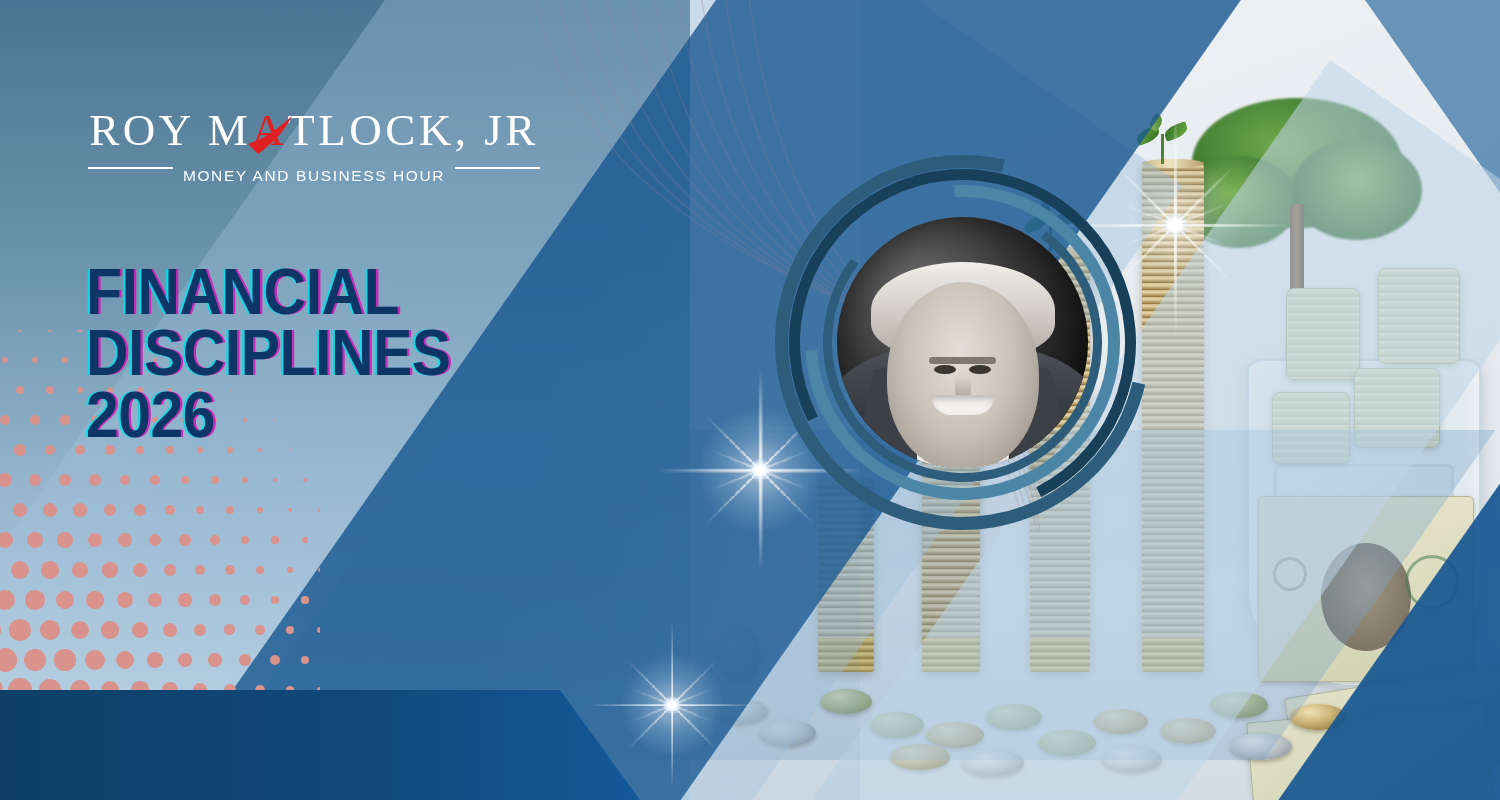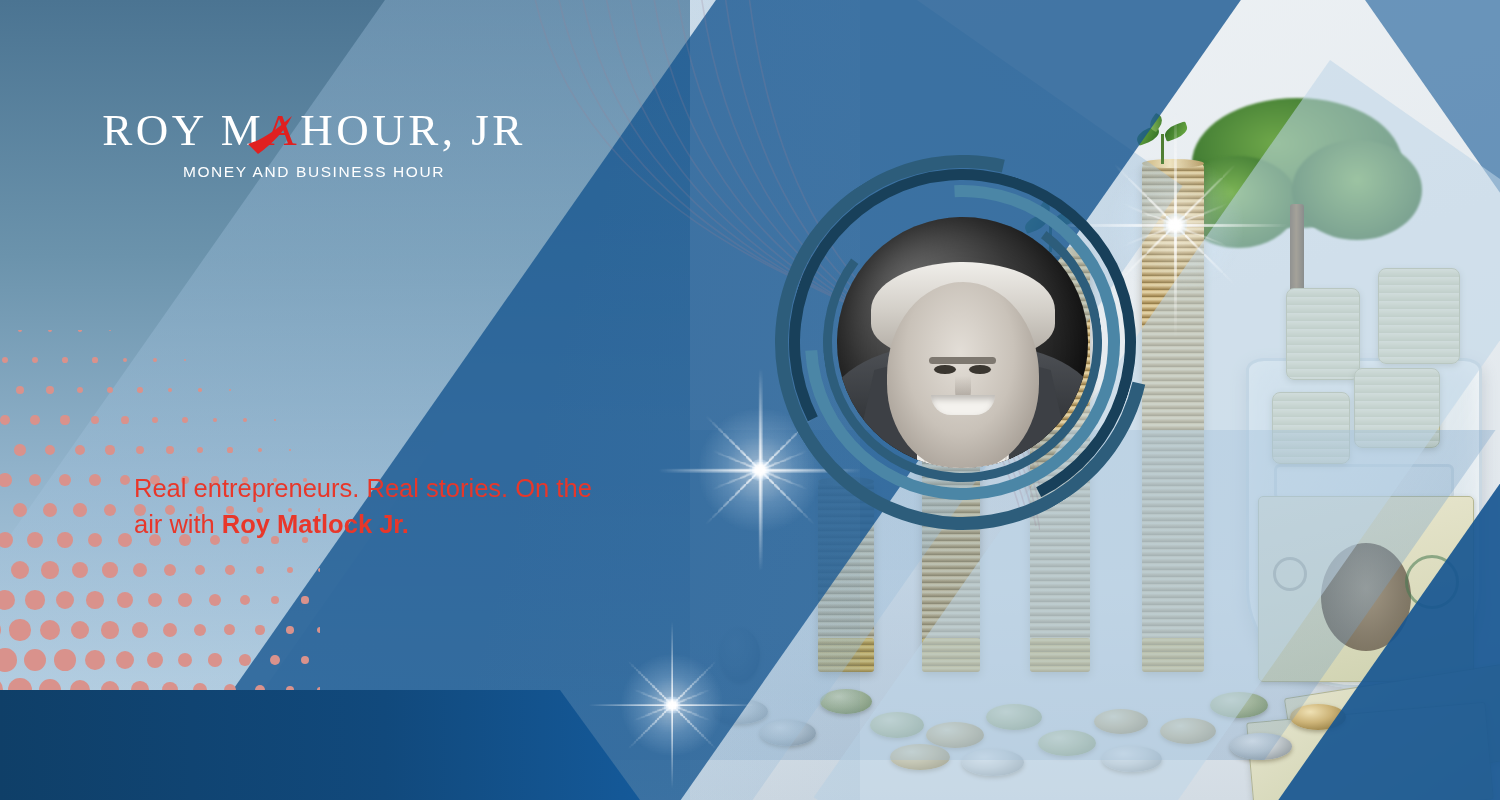--- a/index.html
+++ b/index.html
@@ -166,21 +166,21 @@
   .lapel{position:absolute;bottom:-4%;width:70px;height:120px;background:#3d4045;}
   .lapel.l{left:50%;margin-left:-112px;clip-path:polygon(100% 0,100% 100%,0 100%,34% 10%);}
   .lapel.r{left:50%;margin-left:42px;clip-path:polygon(0 0,66% 10%,100% 100%,0 100%);}
 
   
   .logo{position:absolute;left:88px;top:108px;width:452px;}
   .logo-name{font-family:"Liberation Serif", serif;color:#ffffff;font-size:45px;letter-spacing:3.5px;
     text-align:center;line-height:1;white-space:nowrap;position:relative;}
   .logo-name .accent{color:#e02020;position:relative;display:inline-block;}
   .logo-swoosh{position:absolute;left:158px;top:6px;width:48px;height:42px;pointer-events:none;}
-  .logo-sub{display:flex;align-items:center;gap:10px;flex-direction:column;}
+  .logo-sub{display:flex;gap:10px;margin-top:14px;}
   .logo-sub .rule{flex:1;height:2px;background:#ffffff;}
   .logo-sub .txt{color:#ffffff;font-size:15.5px;letter-spacing:1.6px;white-space:nowrap;}
 
   
   .headline{position:absolute;left:86px;top:262px;width:720px;}
   .headline div{font-weight:bold;font-size:64px;line-height:.96;letter-spacing:-0.5px;
     color:#0d3566;transform:scaleX(.92);transform-origin:left center;
     text-shadow:-2.5px 0 0 rgba(0,225,235,.85), 2.5px 0 0 rgba(226,0,180,.75);}
 
   
@@ -484,30 +484,33 @@
           <div class="brow r"></div>
         <div class="eye l"></div>
           <div class="eye r"></div>
         <div class="nose"></div>
         <div class="mouth"></div>
       </div>
     </div>
   </div>
 
   <div class="logo">
-    <div class="logo-name"><span>ROY M</span><span class="accent">A</span><span>HOUR, JR</span>
+    <div class="logo-name"><span>ROY M</span><span class="accent">A</span><span>TLOCK, JR</span>
       <svg class="logo-swoosh" viewBox="0 0 48 42">
         <path d="M2,30 C16,26 30,16 46,2 C38,18 26,30 12,40 Z" fill="#e02020"></path>
       </svg>
     </div>
     <div class="logo-sub">
       <span class="rule"></span>
       <span class="txt">MONEY AND BUSINESS HOUR</span>
       <span class="rule"></span>
     </div>
   </div>
 
-
-  <div class="tagline"><span>Real entrepreneurs. Real stories. On the air with </span><b>Roy Matlock Jr.</b></div>
+  <div class="headline">
+    <div>FINANCIAL DISCIPLINES</div>
+    <div>2026</div>
+  </div>
+
 
   <div class="footer"></div>
 
 </div>
 
 </body></html>

